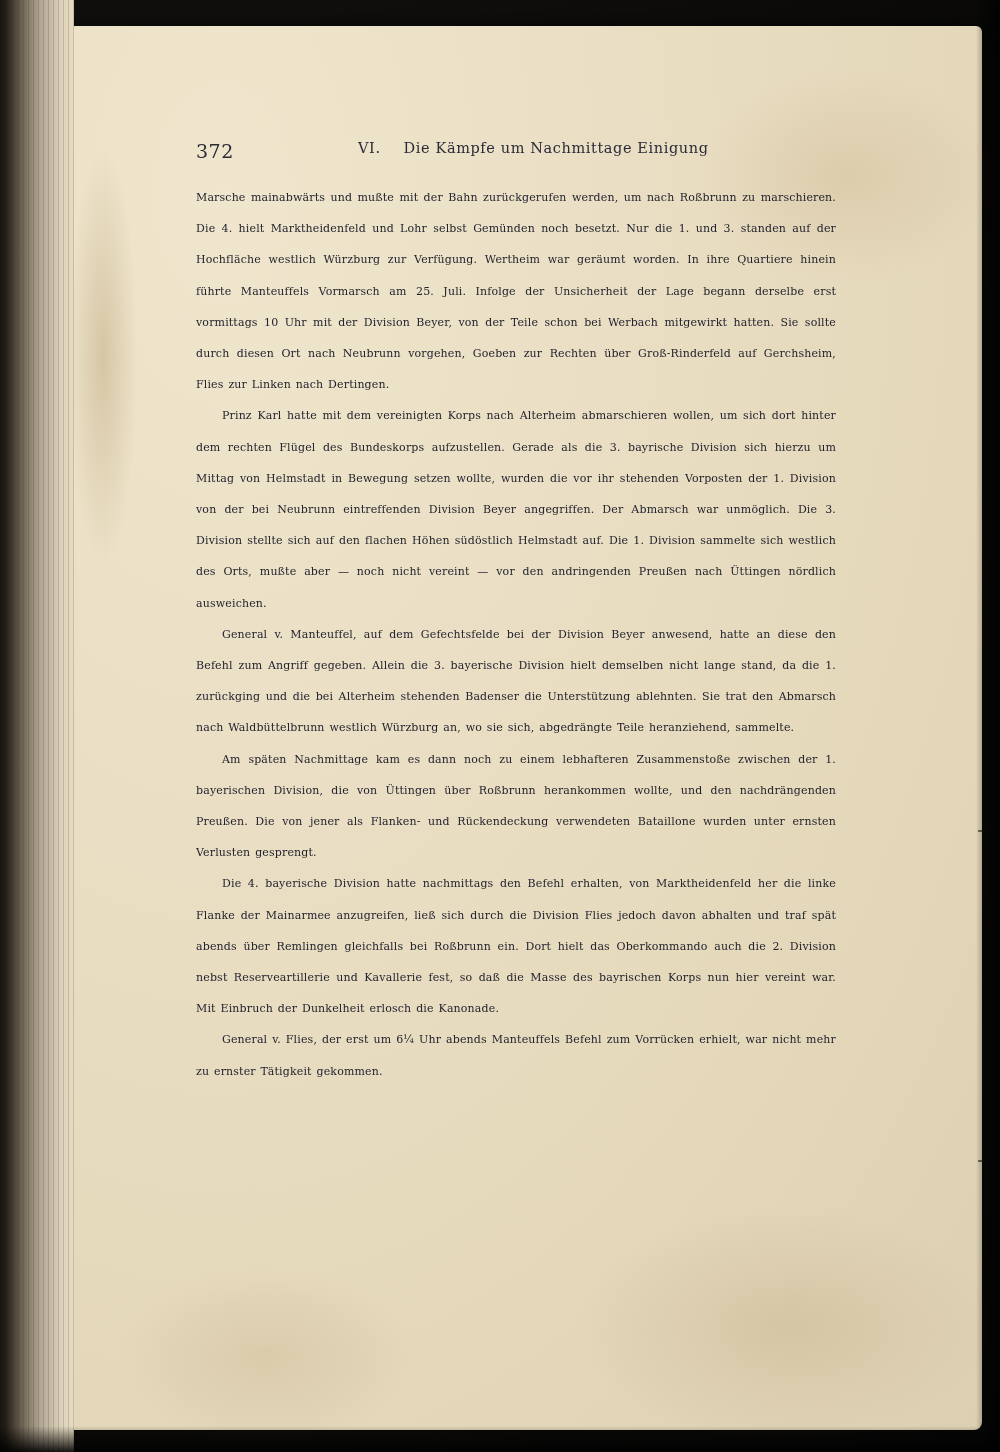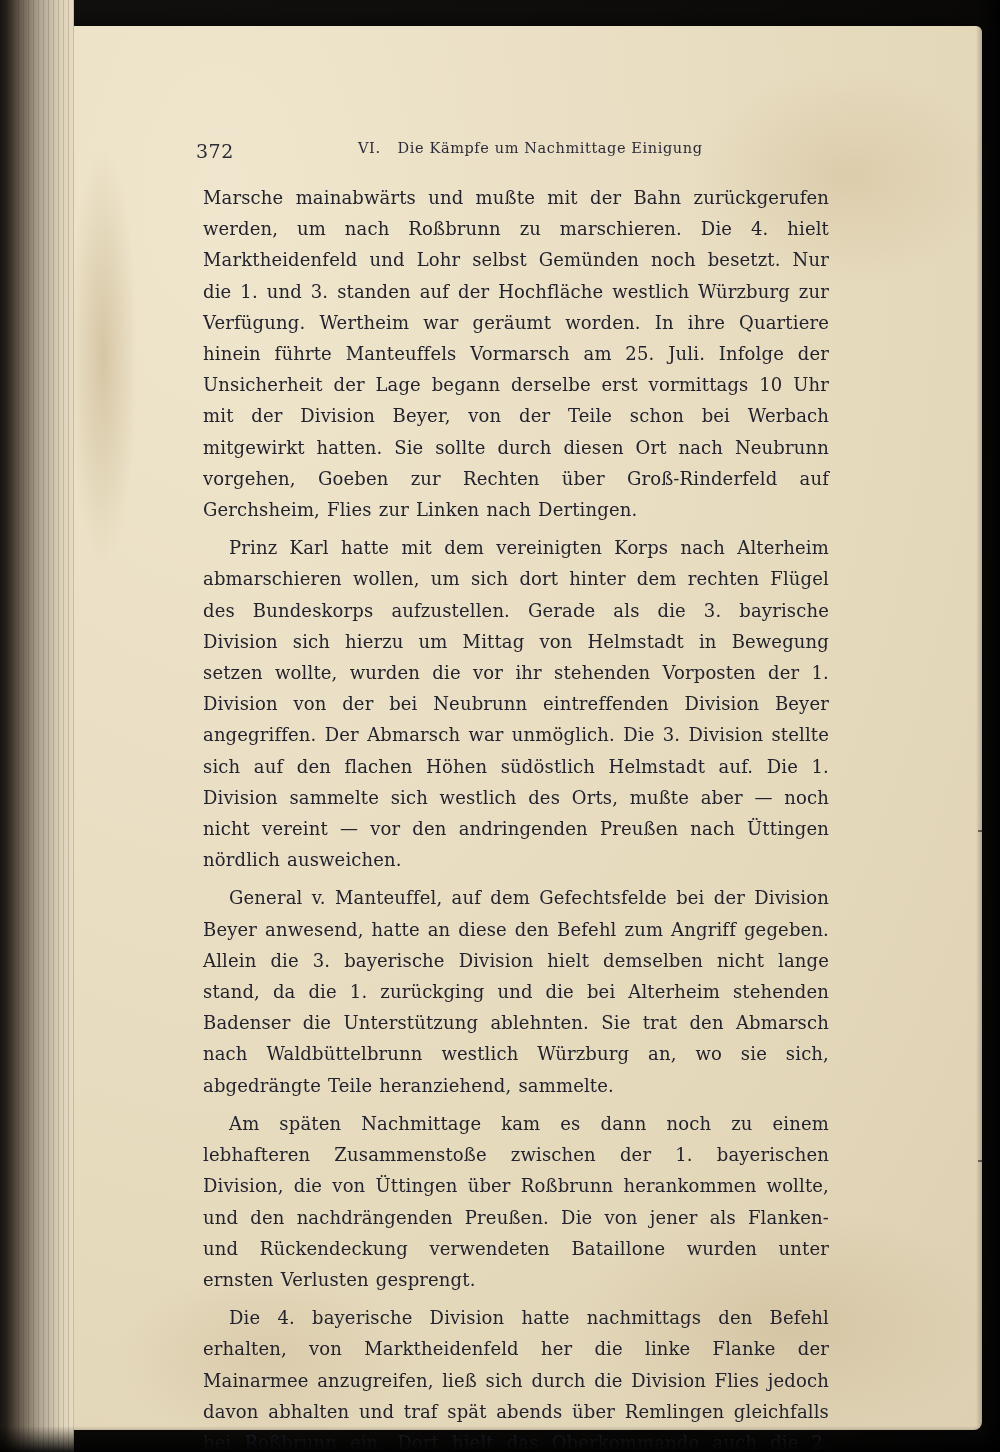--- a/index.html
+++ b/index.html
@@ -125,26 +125,26 @@
     letter-spacing: .5px;
     font-family: "DejaVu Serif", serif;
   }
   .runtitle {
     margin-left: 162px;
     font-size: 14.5px;
     color: #2b2b38;
     letter-spacing: .6px;
     font-family: "DejaVu Serif", serif;
   }
-  .runtitle .numeral { margin-right: 17px; text-align: center; }
+  .runtitle .numeral { margin-right: 23px; text-align: center; }
   p.para {
-    margin: 7px;
+    margin: 0;
     text-align: justify;
     text-justify: inter-word;
-    font-size: 18px;
+    font-size: 11px;
     line-height: 31.2px;
     color: #23232e;
     text-indent: 26px;
     font-family: "DejaVu Serif", serif;
     letter-spacing: .15px;
     word-spacing: 1.2px;
   }
   p.para.first { text-indent: 0; }
 </style>
 </head>

